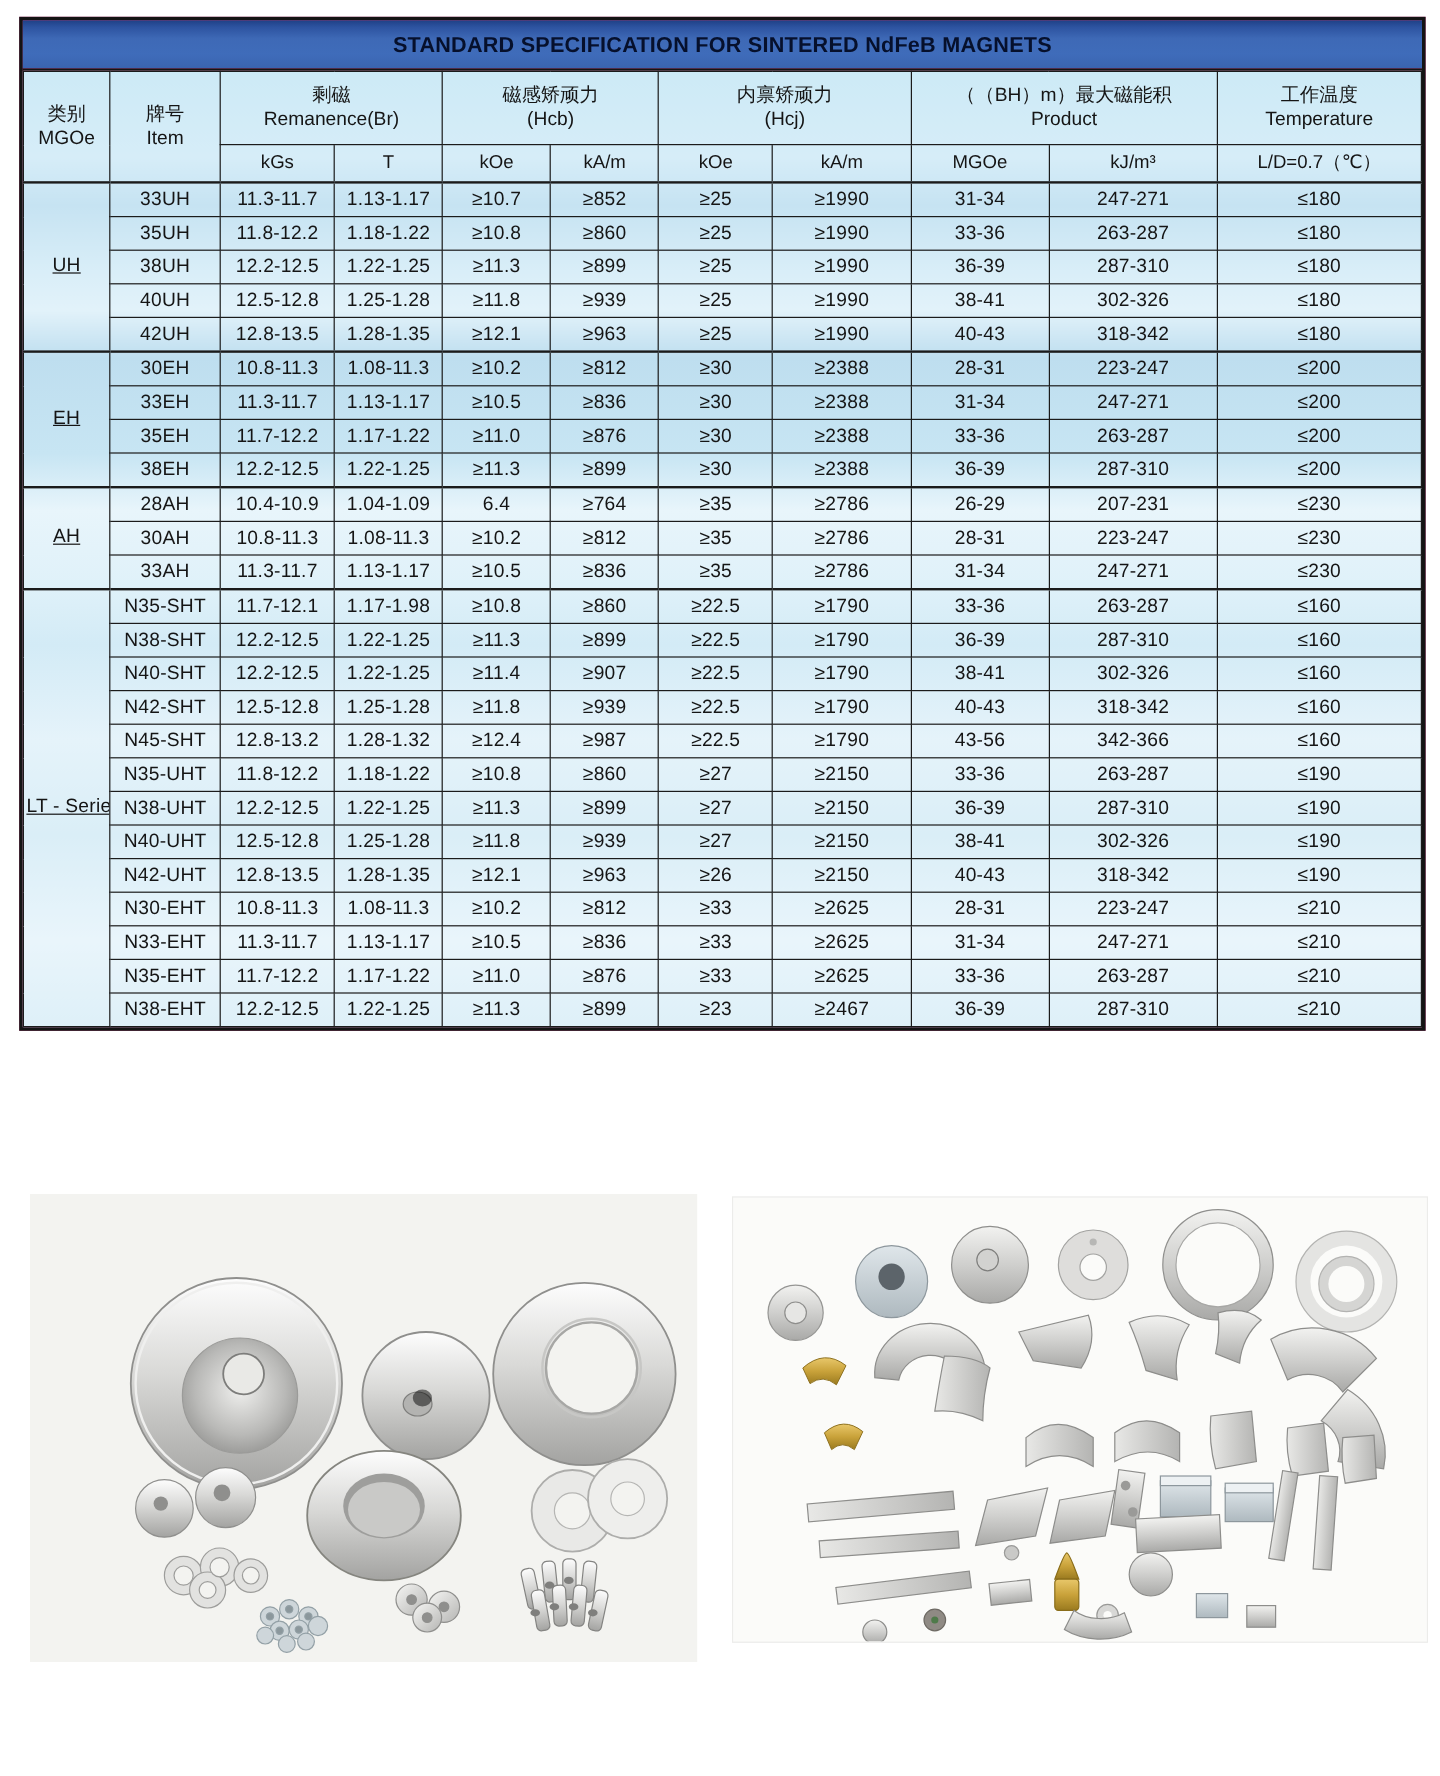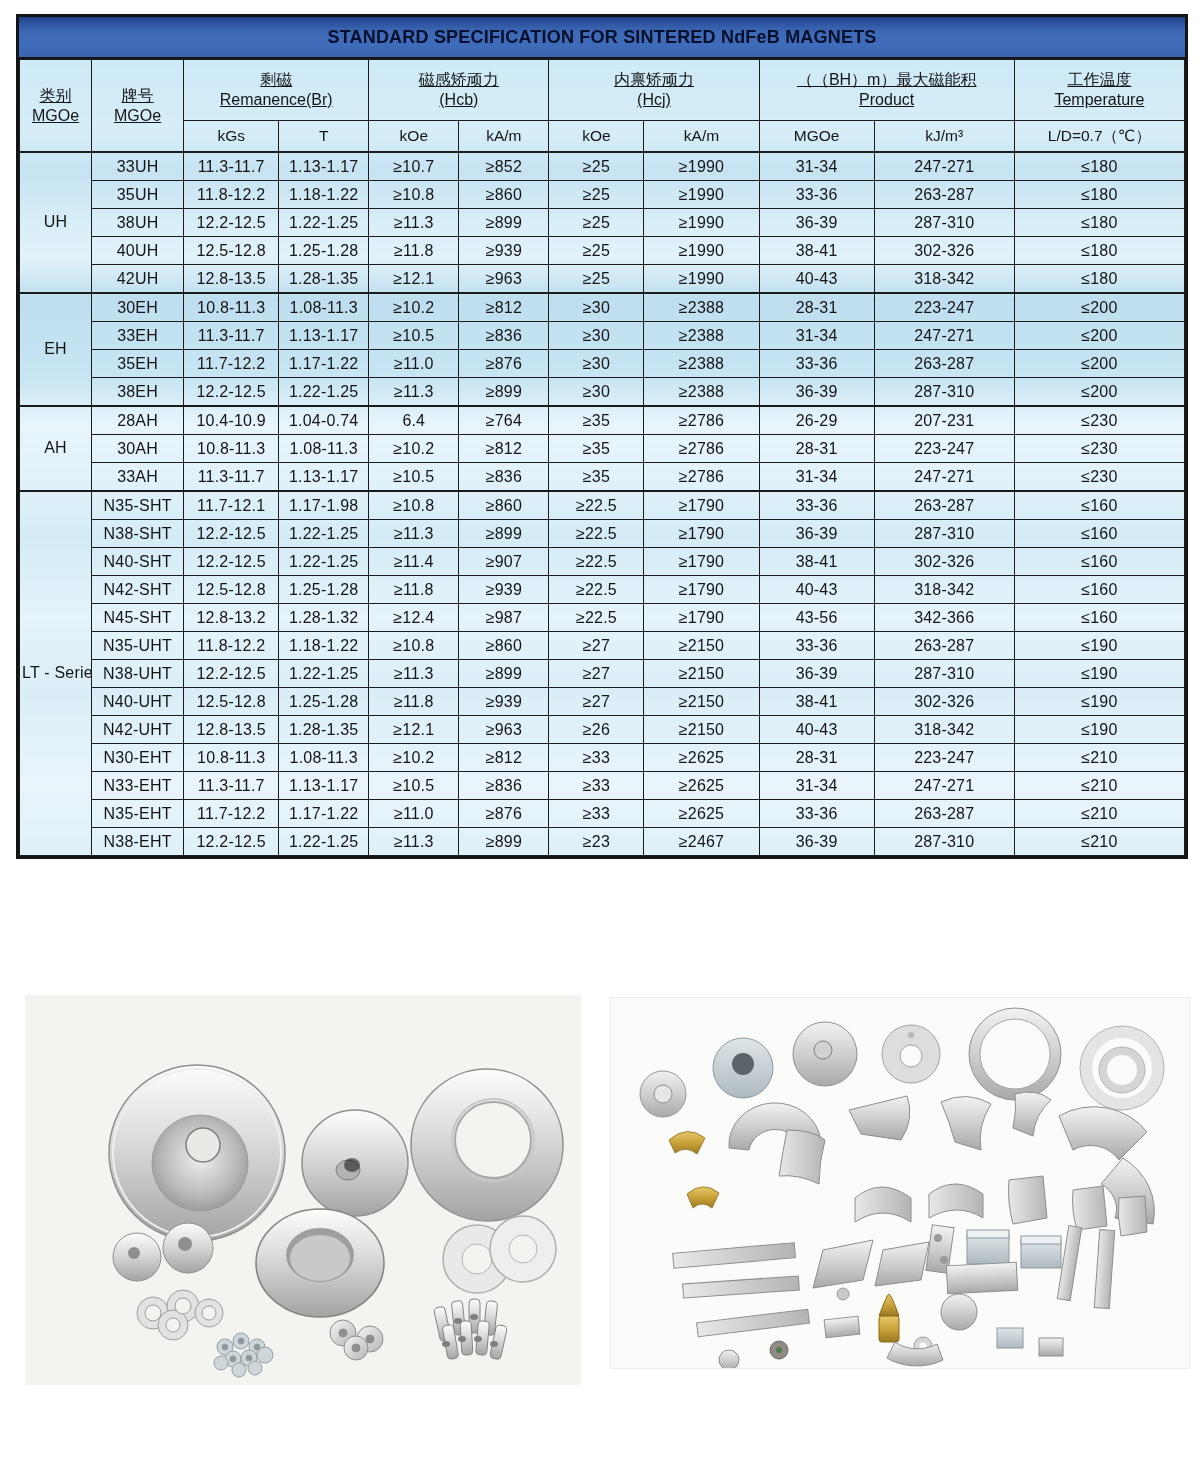--- a/index.html
+++ b/index.html
@@ -24,24 +24,24 @@
     background:linear-gradient(180deg,
       #cdeaf6 0%, #d6edf8 9%, #c6e3f2 14%, #d9eef8 21%, #e2f2fa 25%,
       #bedeef 30%, #c7e5f3 40%, #e8f5fb 46%, #dff1f9 54%, #d3ebf6 60%,
       #e5f3fa 70%, #daeef7 80%, #e9f5fb 91%, #def0f8 100%);
   }
   table.spec th, table.spec td{
     border:1.6px solid #1b1b1b;text-align:center;vertical-align:middle;
     color:#151515;padding:0 2px;overflow:hidden;
   }
   table.spec thead th{font-weight:normal;white-space:pre-line;font-size:16px;line-height:1.25;}
-  table.spec thead tr.h-main th{height:60px;text-decoration:underline;}
+  table.spec thead tr.h-main th{height:60px;}
   table.spec thead tr.h-sub th{height:30px;font-size:15.5px;margin-top:16px;}
   table.spec td{font-size:16px;height:27px;white-space:nowrap;}
-  td.item-cell{white-space:pre-line;font-size:16.5px;line-height:1.3;}
+  td.item-cell{white-space:pre-line;font-size:16.5px;line-height:1.3;text-decoration:underline;}
   tr.section-start td{border-top-width:2.6px;}
   table.spec tbody td{letter-spacing:.2px;}
   
   .photo{position:absolute;overflow:hidden;}
   .photo svg{display:block;}
   #photo-left{left:25px;top:995px;width:556px;height:390px;background:#f3f3f0;}
   #photo-right{left:610px;top:997px;width:578px;height:370px;background:#fbfbf9;border:1px solid #ececea;}
 </style>
 </head>
 <body>
@@ -60,21 +60,21 @@
         <col style="width:115px">
       <col style="width:115px">
         <col style="width:140px">
         <col style="width:170px">
     </colgroup>
     <thead>
       <tr class="h-main">
         <th rowspan="2">类别
 MGOe</th>
         <th rowspan="2">牌号
-MGOe</th>
+Item</th>
         <th colspan="2">剩磁
 Remanence(Br)</th>
         <th colspan="2">磁感矫顽力
 (Hcb)</th>
         <th colspan="2">内禀矫顽力
 (Hcj)</th>
         <th colspan="2">（（BH）m）最大磁能积
 Product</th>
         <th>工作温度
 Temperature</th>
@@ -199,21 +199,21 @@
           <td>≥30</td>
           <td>≥2388</td>
           <td>36-39</td>
           <td>287-310</td>
           <td>≤200</td>
         </tr>
         <tr class="section-start">
           <td class="item-cell" rowspan="3">AH</td>
           <td>28AH</td>
           <td>10.4-10.9</td>
-          <td>1.04-0.74</td>
+          <td>1.04-1.09</td>
           <td>6.4</td>
           <td>≥764</td>
           <td>≥35</td>
           <td>≥2786</td>
           <td>26-29</td>
           <td>207-231</td>
           <td>≤230</td>
         </tr>
         <tr>
           <td>30AH</td>

